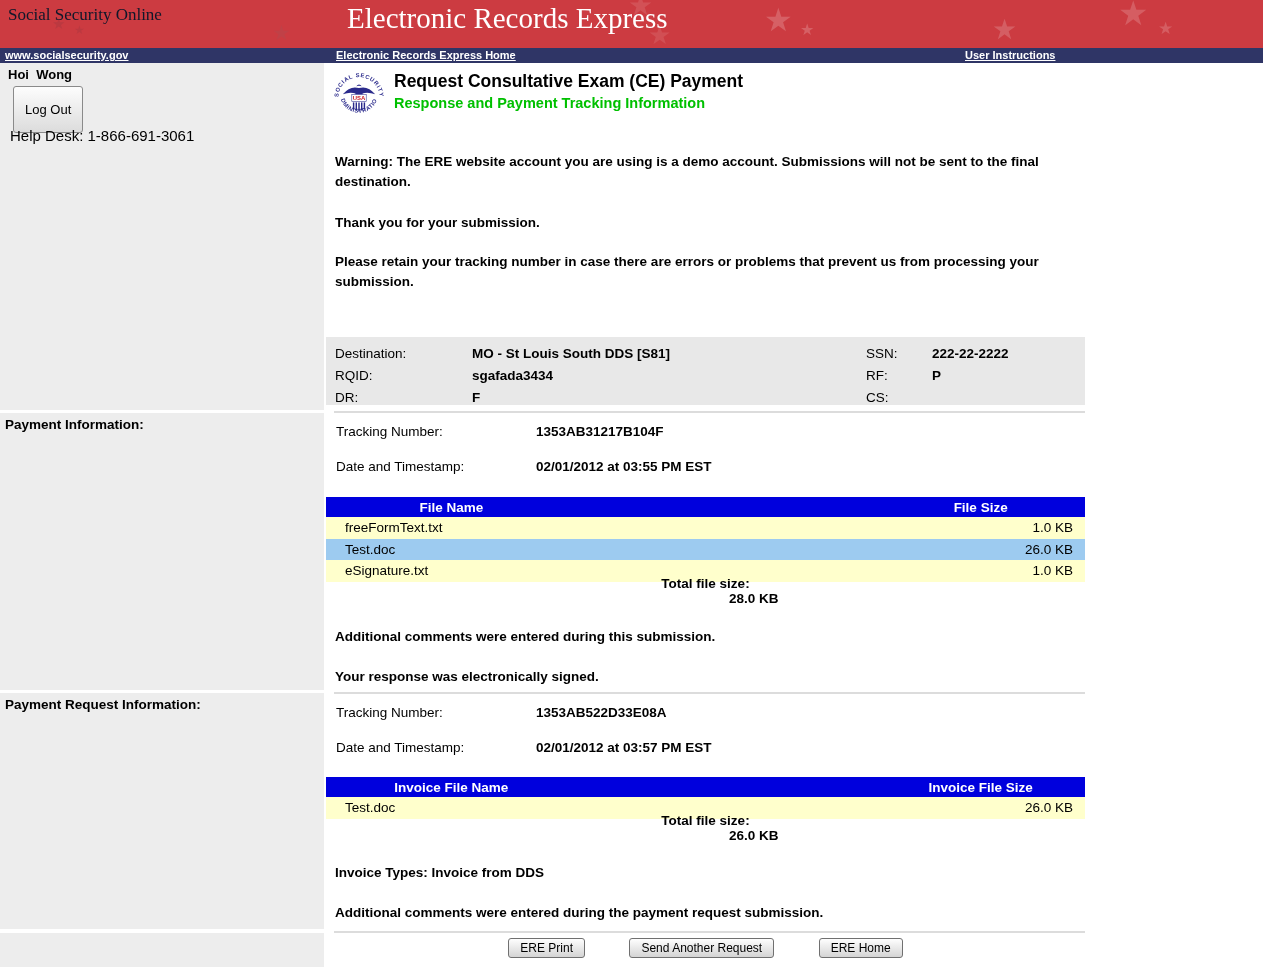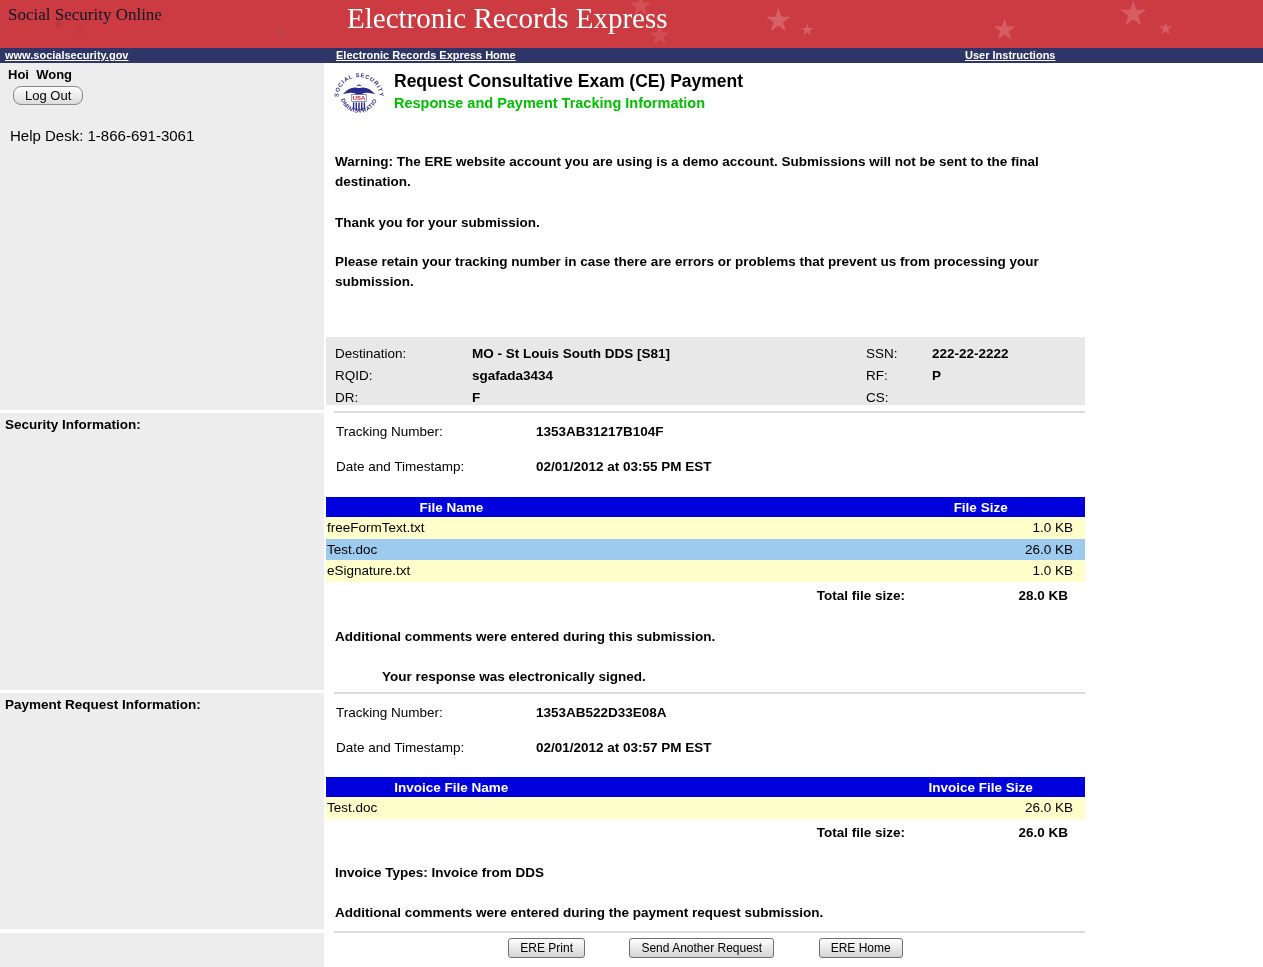--- a/index.html
+++ b/index.html
@@ -61,22 +61,22 @@
   .s2{top:413px;height:277px;}
   .s3{top:693px;height:236px;}
   .s4{top:933px;height:34px;}
   .user-name{
     position:absolute;left:8px;top:4px;
     font-size:13px;font-weight:bold;white-space:pre;
   }
   .logout-btn{
     position:absolute;left:13px;top:23px;
     font-family:"Liberation Sans", sans-serif;
-    font-size:13px;padding:1px 11px;
-    border:1px solid #8a8a8a;border-radius:8px;
+    font-size:13px;padding:15px 11px;
+    border:1px solid #8a8a8a;border-radius:3px;
     background:linear-gradient(#fdfdfd,#dcdcdc);
     cursor:pointer;
   }
   .help-desk{
     position:absolute;left:10px;top:64px;
     font-size:15px;
   }
   .side-label{
     position:absolute;left:5px;top:4px;
     font-size:13.5px;font-weight:bold;
@@ -140,35 +140,35 @@
   .t2{top:714px;}
   .ftable .thead{
     height:20px;background:var(--table_header_blue,#0000dd);
     color:#fff;font-weight:bold;
     display:flex;justify-content:space-between;align-items:center;
   }
   .ftable .thead span{width:27.5%;text-align:center;margin-left:21px;}
   .ftable .trow{
     height:21.5px;display:flex;justify-content:space-between;align-items:center;
   }
-  .ftable .trow .fname{padding-left:1px;}
+  .ftable .trow .fname{padding-left:19px;}
   .ftable .trow .fsize{padding-right:12px;}
   .t1 .trow:nth-child(odd){background:var(--row_blue,#9dcbf0);}
   .t1 .trow:nth-child(even){background:var(--row_yellow,#ffffcc);}
   .t2 .trow{background:var(--row_yellow,#ffffcc);}
   .total-row{
     position:absolute;left:0;width:759px;height:22px;
     display:flex;justify-content:flex-end;align-items:center;
-    font-size:13.5px;font-weight:bold;
+    font-size:13.5px;font-weight:bold;flex-direction:column;
   }
   .total-row .tval{width:180px;text-align:right;padding-right:17px;}
   .tr1{top:521px;}
   .tr2{top:758px;}
   .p-comments1{top:564px;}
-  .p-signed{top:604px;margin-left:47px;}
+  .p-signed{top:604px;}
   .p-invtypes{top:800px;}
   .p-comments2{top:840px;}
   
   .btn-bar{
     position:absolute;left:0;top:875px;width:759px;
     text-align:center;white-space:nowrap;
   }
   .ere-btn{
     font-family:"Liberation Sans", sans-serif;
     font-size:12px;padding:2px 11px;margin:0 20px;
@@ -200,21 +200,21 @@
   <a class="nav-link nav-center">Electronic Records Express Home</a>
   <a class="nav-link nav-right">User Instructions</a>
 </div>
 
 <div class="side-section s1">
   <span class="user-name">Hoi  Wong</span>
   <button class="logout-btn">Log Out</button>
   <span class="help-desk">Help Desk: 1-866-691-3061</span>
 </div>
 <div class="side-section s2">
-  <span class="side-label">Security Information:</span>
+  <span class="side-label">Payment Information:</span>
 </div>
 <div class="side-section s3">
   <span class="side-label">Payment Request Information:</span>
 </div>
 <div class="side-section s4"></div>
 
 <div class="main">
   <div class="content">
 
     <div class="page-header">

